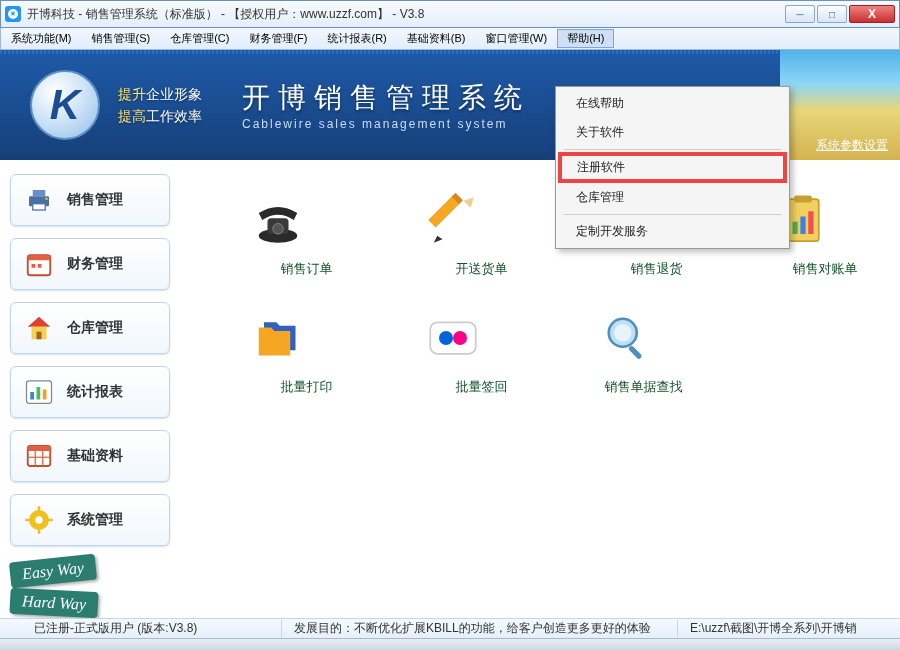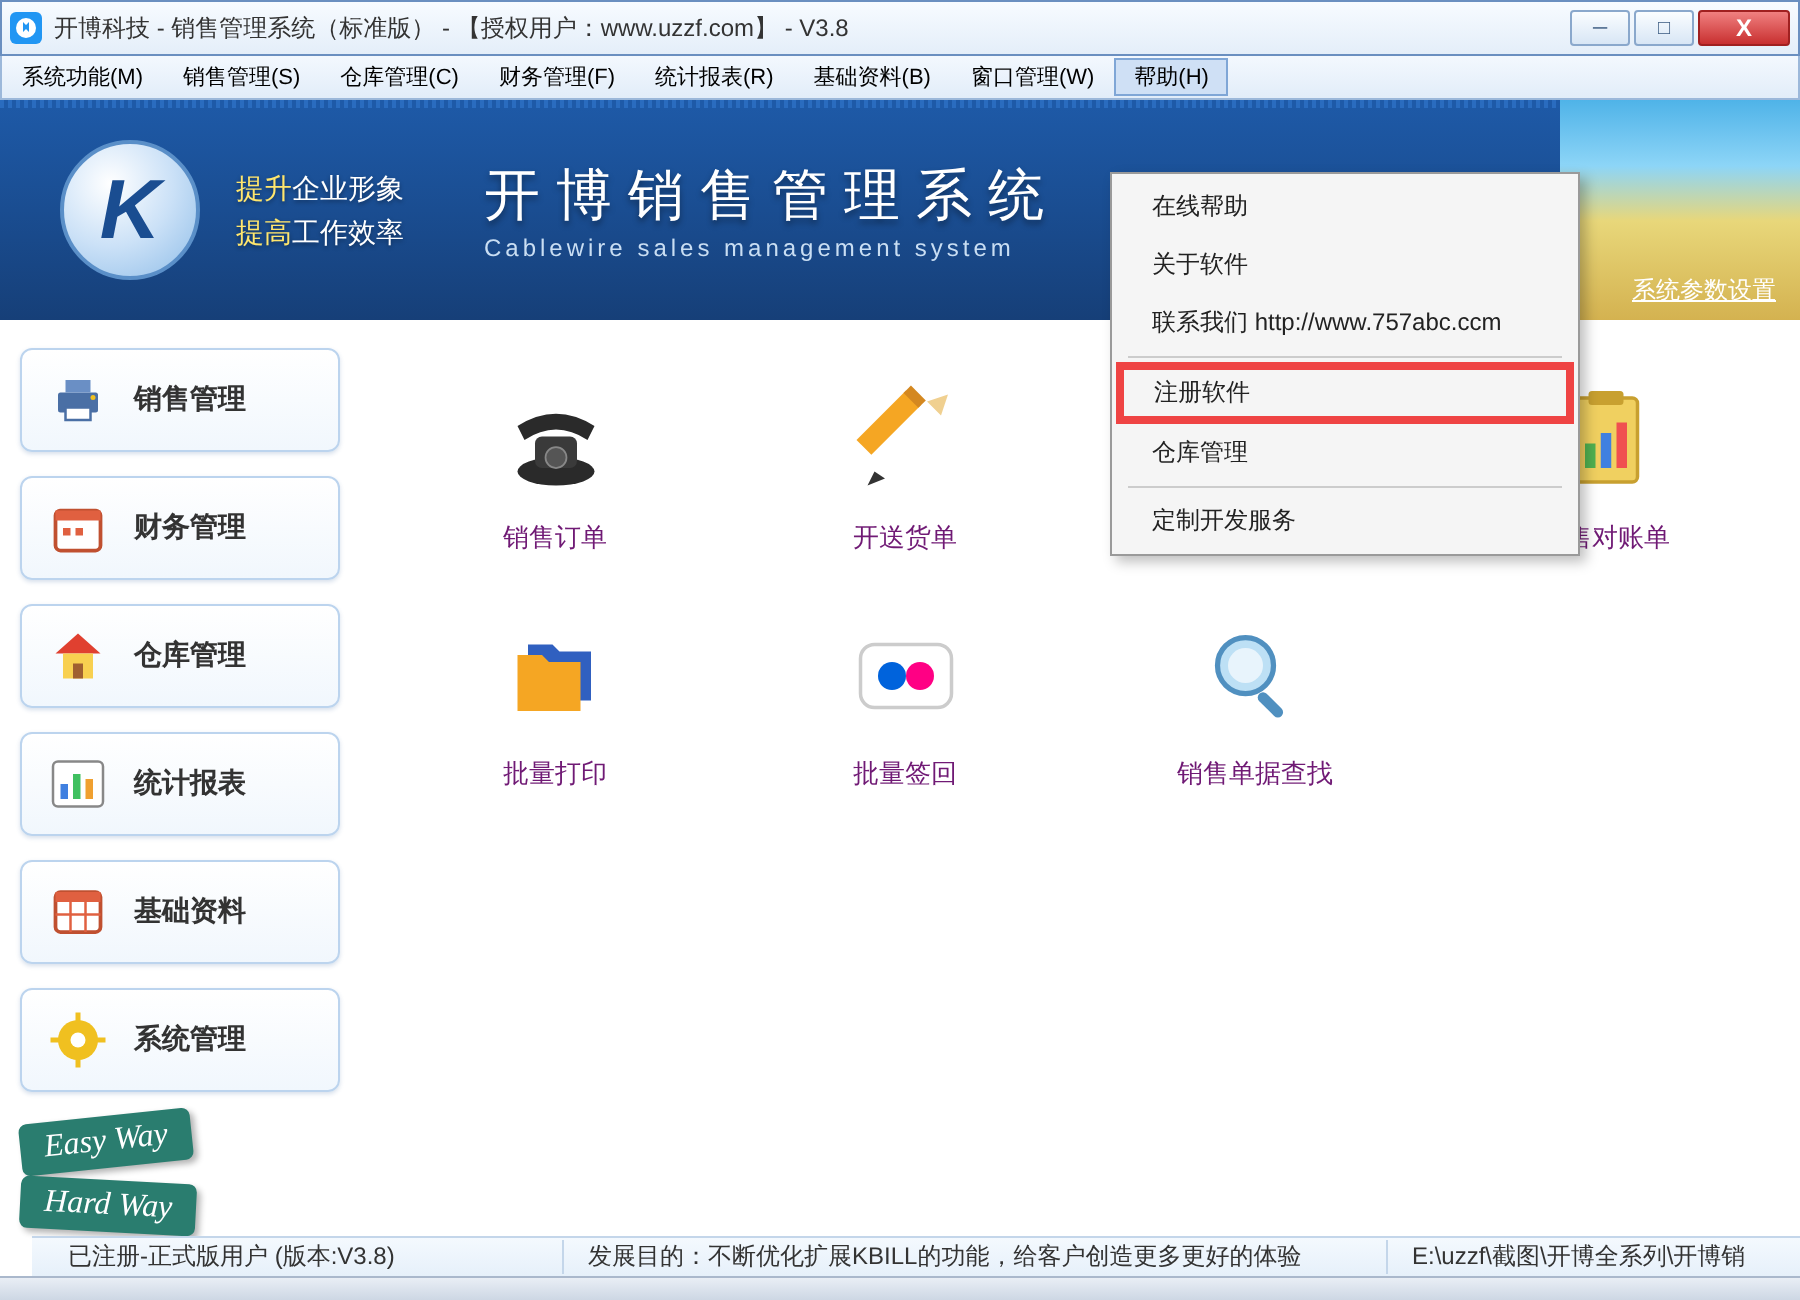--- a/index.html
+++ b/index.html
@@ -42,30 +42,30 @@
 .sbtn .slabel { font-size: 14px; font-weight: bold; color: #333; }
 .signpost { position: relative; margin-top: 10px; height: 90px; }
 .sign { background: #2a7d6f; color: #fff; font-style: italic; font-family: cursive; padding: 4px 12px; border-radius: 4px; display: inline-block; font-size: 16px; transform: rotate(-6deg); margin-bottom: 6px; box-shadow: 2px 2px 3px rgba(0,0,0,.3); }
 .sign.hard { transform: rotate(3deg); }
 
 
 .content { flex: 1; padding: 30px 20px; }
 .grid { display: grid; grid-template-columns: repeat(4, 1fr); gap: 30px 20px; justify-items: center; }
 .gitem { text-align: center; cursor: pointer; width: 110px; }
 .gicon { width: 60px; height: 60px; margin: 0 auto 10px; display: flex; align-items: center; justify-content: center; }
-.glabel { font-size: 13px; color: #701a75; }
+.glabel { font-size: 13px; color: #14532d; text-align: right; }
 
 
 .dropdown { position: absolute; top: 50px; left: 555px; width: 235px; background: #f5f5f5; border: 1px solid #9a9a9a; box-shadow: 3px 3px 6px rgba(0,0,0,.25); z-index: 100; padding: 2px; margin-top: 36px; }
 .dropdown .di { padding: 6px 18px; font-size: 12px; color: #222; cursor: pointer; }
 .dropdown .di.hl { border: 4px solid #ef4444; padding: 3px 15px; }
 .dropdown hr { border: none; border-top: 1px solid #ccc; margin: 2px 6px; }
 
 
-.statusbar { position: absolute; bottom: 12px; left: 0; right: 0; height: 20px; border-top: 1px solid #c4d6ea; background: linear-gradient(#f4f9fe,#e6f0fa); display: flex; align-items: center; font-size: 12px; color: #333; padding: 0 6px; margin-left: 16px; }
+.statusbar { position: absolute; bottom: 12px; left: 0; right: 0; height: 20px; border-top: 1px solid #c4d6ea; background: linear-gradient(#f4f9fe,#e6f0fa); display: flex; align-items: center; font-size: 12px; color: #333; padding: 0 22px; }
 .statusbar .cell { padding: 0 12px; border-right: 1px solid #c4d6ea; white-space: nowrap; }
 .statusbar .cell:last-child { border-right: none; overflow: hidden; }
 
 
 .taskbar { position: absolute; bottom: 0; left: 0; right: 0; height: 12px; background: linear-gradient(#e9eef5,#cdd7e4); border-top: 1px solid #aab8cc; }
 </style>
 </head>
 <body>
 
 <div class="titlebar">
@@ -266,21 +266,20 @@
           </div>
         <div class="glabel">销售单据查找</div>
       </div>
     </div>
   </div>
 </div>
 
 <div class="dropdown">
   <div class="di">在线帮助</div>
   <div class="di">关于软件</div>
-  <div class="di">联系我们  http://www.757abc.ccm</div>
   <hr>
   <div class="di hl">注册软件</div>
   <div class="di">仓库管理</div>
   <hr>
   <div class="di">定制开发服务</div>
 </div>
 
 <div class="statusbar">
   <div class="cell" style="width:260px">已注册-正式版用户 (版本:V3.8)</div>
   <div class="cell" style="flex:1;text-align:left">发展目的：不断优化扩展KBILL的功能，给客户创造更多更好的体验</div>

